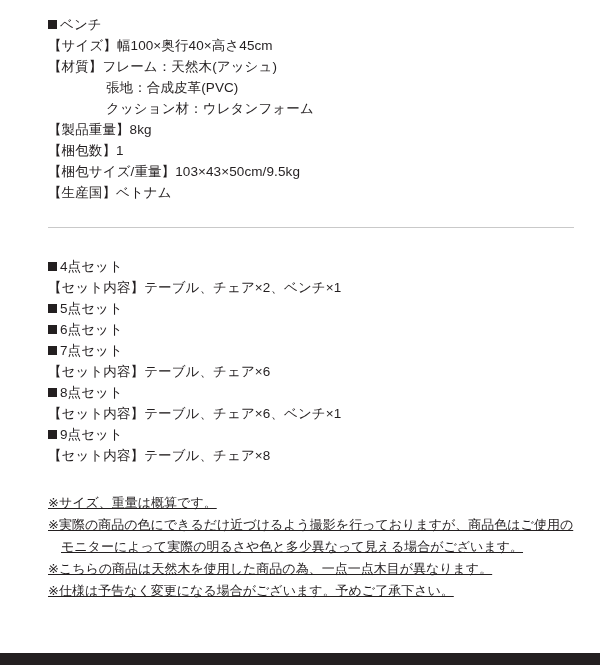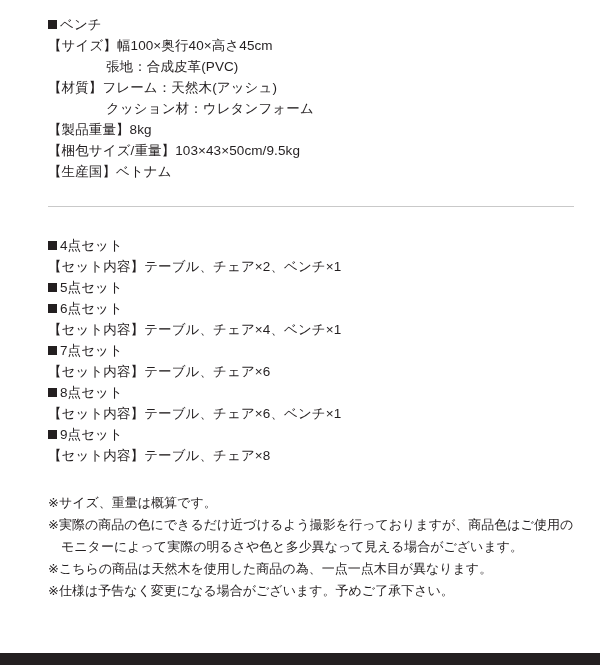--- a/index.html
+++ b/index.html
@@ -55,20 +55,21 @@
   .spec-block { margin-top: 0px; }
   .sets-block .line { line-height: 21px; }
   .notes {
     margin-top: 26px;
     font-size: 13px;
     line-height: 22px;
   }
   .notes .wrap {
     white-space: normal;
     text-indent: 0;
+    text-decoration: underline;
   }
   .notes .hang {
     padding-left: 13px;
     text-indent: -13px;
   }
   .footer-bar {
     position: absolute;
     left: 0;
     bottom: 0;
     width: 600px;
@@ -77,38 +78,38 @@
   }
 </style>
 </head>
 <body>
 
 <div class="page">
 
   <section class="block spec-block">
     <div class="line bullet-line"><span class="sq"></span><span>ベンチ</span></div>
     <div class="line">【サイズ】幅100×奥行40×高さ45cm</div>
+    <div class="line">【材質】フレーム：天然木(アッシュ)</div>
     <div class="line indent-mat">張地：合成皮革(PVC)</div>
-    <div class="line">【材質】フレーム：天然木(アッシュ)</div>
     <div class="line indent-mat">クッション材：ウレタンフォーム</div>
     <div class="line">【製品重量】8kg</div>
+    <div class="line">【梱包数】1</div>
     <div class="line">【梱包サイズ/重量】103×43×50cm/9.5kg</div>
     <div class="line">【生産国】ベトナム</div>
   </section>
 
   <hr class="rule">
 
   <section class="block sets-block">
     <div class="line bullet-line"><span class="sq"></span><span>4点セット</span></div>
     <div class="line">【セット内容】テーブル、チェア×2、ベンチ×1</div>
 
     <div class="line bullet-line"><span class="sq"></span><span>5点セット</span></div>
 
     <div class="line bullet-line"><span class="sq"></span><span>6点セット</span></div>
-    <div class="line">【セット内容】テーブル、チェア×4、ベンチ×1</div>
 
     <div class="line bullet-line"><span class="sq"></span><span>7点セット</span></div>
     <div class="line">【セット内容】テーブル、チェア×6</div>
 
     <div class="line bullet-line"><span class="sq"></span><span>8点セット</span></div>
     <div class="line">【セット内容】テーブル、チェア×6、ベンチ×1</div>
 
     <div class="line bullet-line"><span class="sq"></span><span>9点セット</span></div>
     <div class="line">【セット内容】テーブル、チェア×8</div>
   </section>

